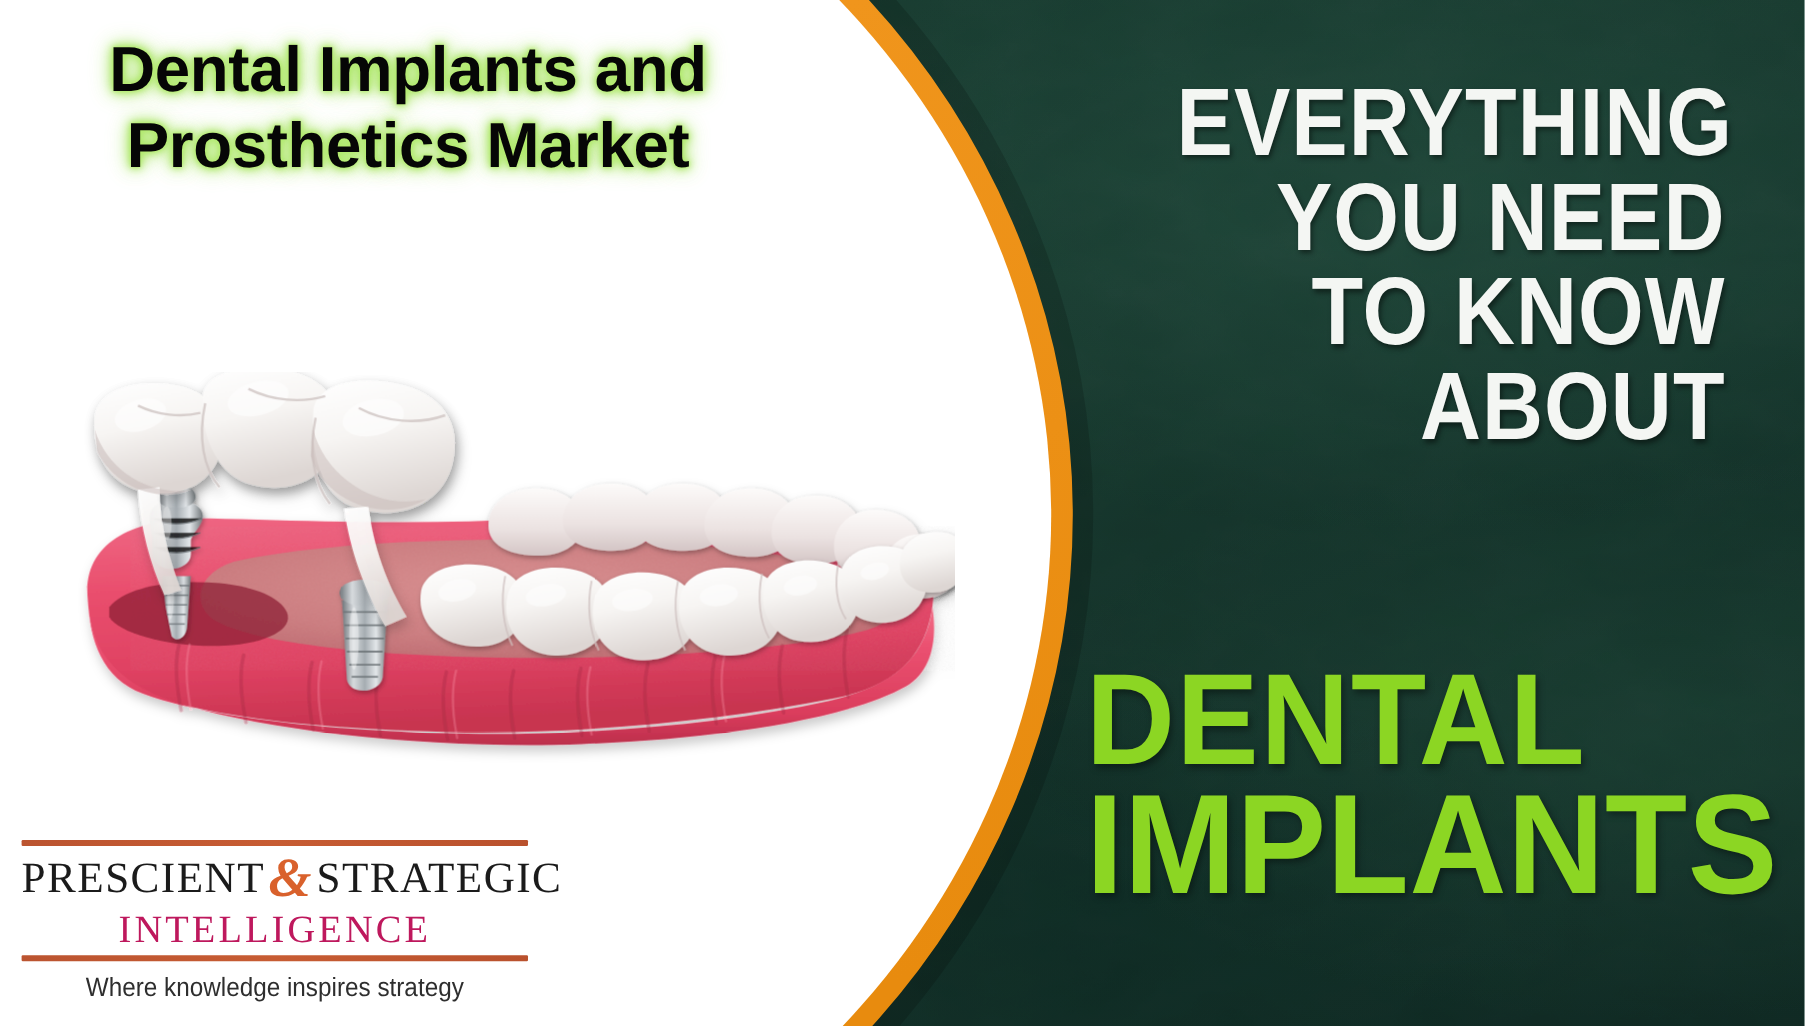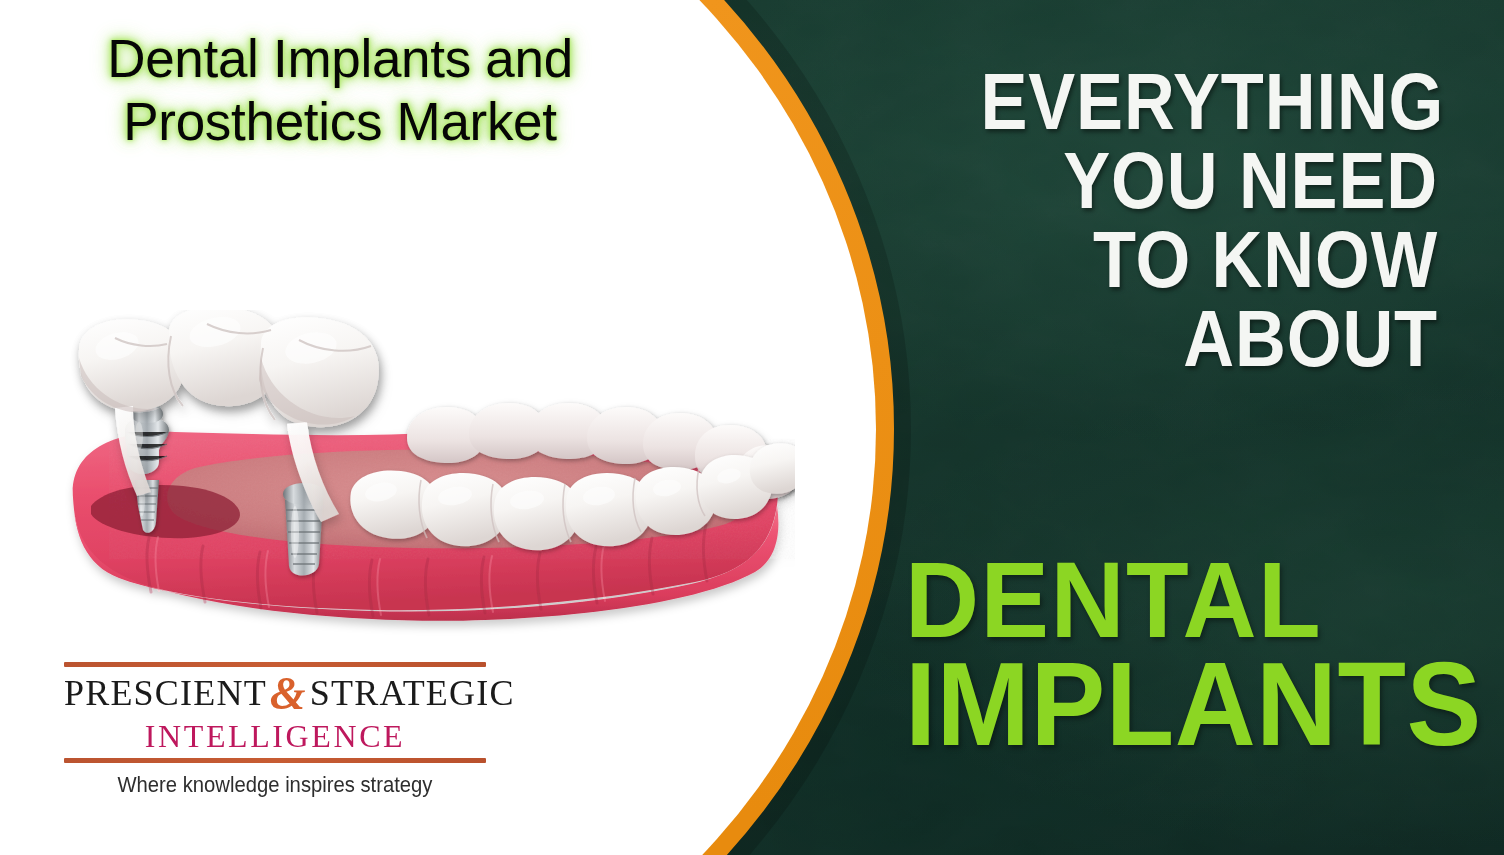--- a/index.html
+++ b/index.html
@@ -40,21 +40,21 @@
 
   
   .title {
     position: absolute;
     left: 20px;
     top: 28px;
     width: 640px;
     text-align: center;
     font-size: 53px;
     line-height: 1.18;
-    font-weight: 400;
+    font-weight: 700;
     color: #060606;
     letter-spacing: -0.3px;
     text-shadow:
        0 0 2px #b9ef72,
        0 0 5px #aee96a,
        0 0 9px #a9e65f,
        0 0 14px rgba(160,226,86,0.85),
        0 0 20px rgba(160,226,86,0.45);
     white-space: pre-line;
   }
@@ -65,23 +65,22 @@
     left: 55px;
     top: 310px;
     width: 740px;
     height: 350px;
   }
 
   
   .logo {
     position: absolute;
     left: 18px;
-    top: 662px;
+    top: 700px;
     width: 422px;
-    margin-left: 46px;
   }
   .logo-rule {
     height: 5px;
     background: linear-gradient(90deg, #bb5430 0%, #c75c33 50%, #b9512d 100%);
     border-radius: 1px;
   }
   .logo-rule.top { margin-bottom: 4px; }
   .logo-rule.bottom { margin-top: 2px; }
 
   .logo-line1 {

